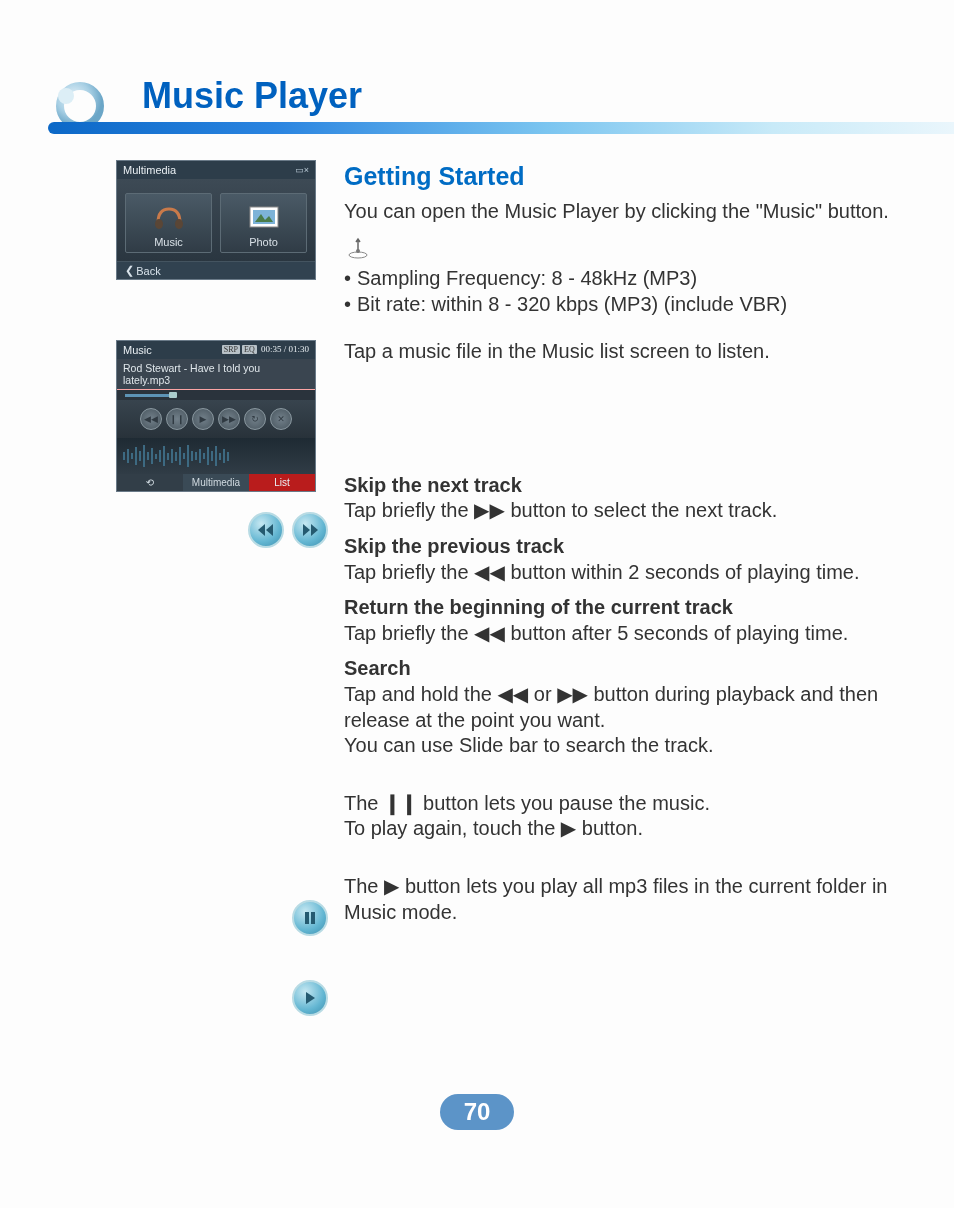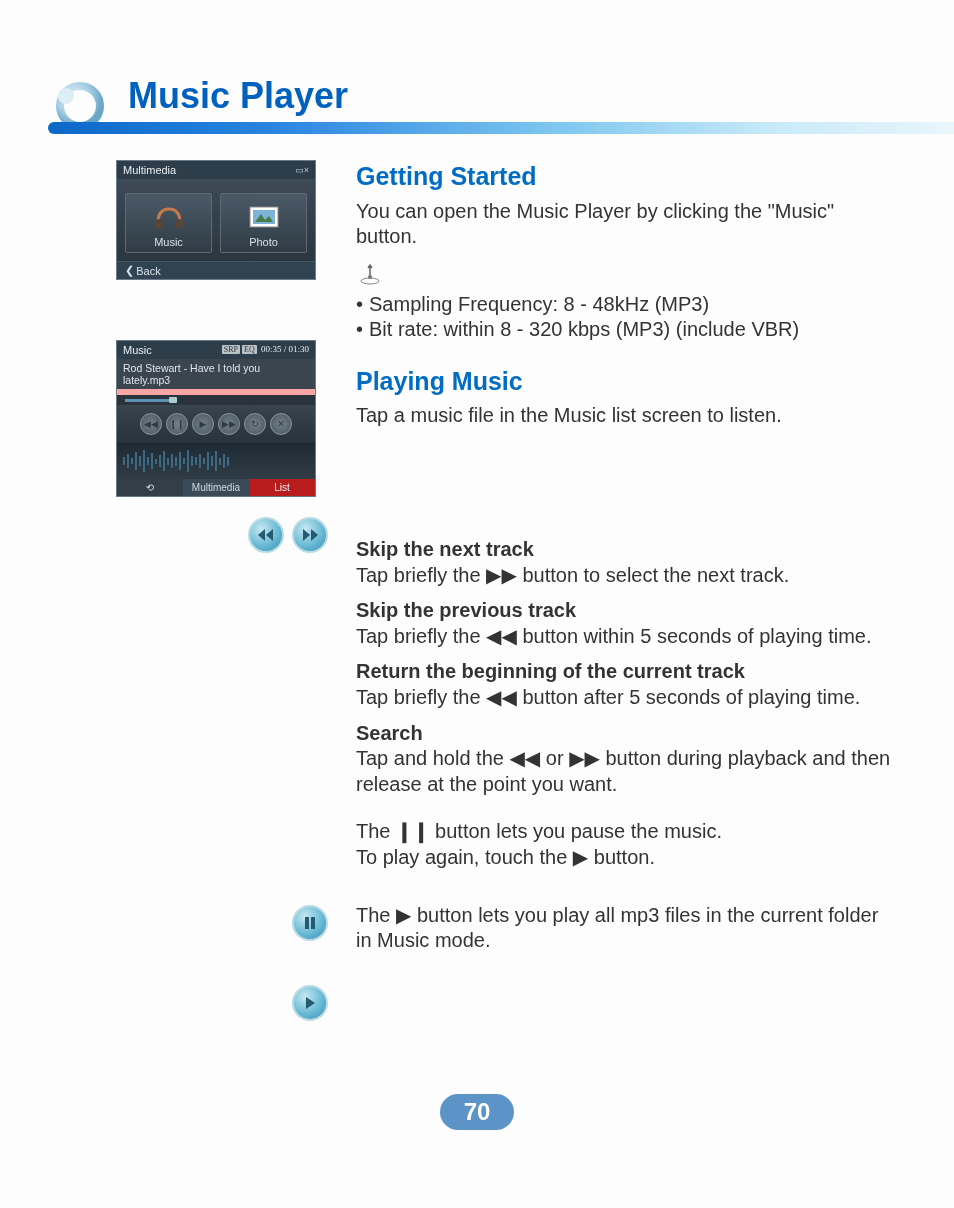--- a/index.html
+++ b/index.html
@@ -19,39 +19,39 @@
 .ring-icon {
   position: absolute;
   left: 56px;
   top: 82px;
   width: 48px;
   height: 48px;
 }
 .ring-icon svg { display:block; }
 .page-title {
   position: absolute;
-  left: 128px;
+  left: 142px;
   top: 75px;
   font-size: 36px;
   font-weight: bold;
   color: #0061bf;
 }
 .gradient-bar {
   position: absolute;
   left: 48px;
   top: 122px;
   right: 0;
   height: 12px;
   background: linear-gradient(to right, #0c68c7 0%, #2a84e0 25%, #7bc5f0 55%, #c8eaf8 80%, #eaf6fc 100%);
   border-radius: 6px 0 0 6px;
 }
 .content {
   display: flex;
   padding: 30px 58px 0 116px;
-  gap: 28px;
+  gap: 16px;
 }
 .left-col {
   width: 212px;
   flex-shrink: 0;
 }
 .right-col {
   flex: 1;
   color: #333;
   font-size: 20px;
   line-height: 1.3;
@@ -98,21 +98,21 @@
   color:#d8e2ea;
   font-size:11px;
   border-top:1px solid #445460;
 }
 .mm-back span { display:inline-flex; align-items:center; gap:2px; }
 
 .player-shot { margin-top: 60px; }
 .player-title { background:#2d3d4a; padding:3px 6px; display:flex; justify-content:space-between; color:#e8eef2;}
 .player-time { font-size:9px;font-family:Liberation Serif, serif; }
 .player-time .badge { background:#b8c2c8; color:#333; padding:0 2px; border-radius:1px; margin-right:2px; font-size:8px;}
-.player-track { background:#3a4550; color:#dfe6ea; font-size:10.5px; padding:3px 6px; border-bottom:6px solid #fca5a5;}
+.player-track { background:#3a4550; color:#dfe6ea; font-size:10.5px; padding:3px 6px; border-bottom:1px solid #fca5a5;}
 .player-slider { background:#2a333c; height:10px; position:relative; }
 .player-slider-fill{ position:absolute; left:8px; top:4px; height:3px; width:46px; background:#5d93b5; }
 .player-slider-knob{ position:absolute; left:52px; top:2px; width:8px; height:6px; background:#acc; border-radius:1px;}
 .player-controls { display:flex; justify-content:center; gap:4px; padding:8px 0; background: linear-gradient(#38444e,#28323a);}
 .ctrl { width:22px; height:22px; border-radius:50%; background:radial-gradient(#72808a,#48555e); border:1px solid #8a98a0; display:flex; align-items:center; justify-content:center; font-size:9px; color:#303a42;}
 .player-wave { height:36px; background: linear-gradient(#1e2a33,#303c46); position:relative; overflow:hidden;}
 .wave-bars { position:absolute; inset:4px 6px; display:flex; gap:2px; align-items:center;}
 .wave-bars span { width:2px; background:#3d6a82; display:block;}
 .player-footer { display:flex; font-size:10px; }
 .pf-cell { flex:1; text-align:center; padding:3px 0; color:#d0dae0;}
@@ -328,45 +328,45 @@
     <div class="bullet text-block">
       <span class="dot sym">•</span>
         <span>Sampling Frequency: 8 - 48kHz (MP3)</span>
     </div>
     <div class="bullet text-block">
       <span class="dot sym">•</span>
         <span>Bit rate: within 8 - 320 kbps (MP3) (include VBR)</span>
     </div>
 
     <div class="spacer-md"></div>
-    <div class="section-heading">Playing Music</div>
     <div class="para text-block">Tap a music file in the Music list screen to listen.</div>
 
     <div style="height:98px"></div>
 
 
     <div class="text-block bold">Skip the next track</div>
     <div class="para text-block">
       <span>Tap briefly the </span><span class="sym">▶▶</span><span> button to select the next track.</span>
     </div>
 
     <div class="text-block bold">Skip the previous track</div>
     <div class="para text-block">
-      <span>Tap briefly the </span><span class="sym">◀◀</span><span> button within 5 seconds of playing time.</span>
+      <span>Tap briefly the </span><span class="sym">◀◀</span><span> button within 2 seconds of playing time.</span>
     </div>
 
     <div class="text-block bold">Return the beginning of the current track</div>
     <div class="para text-block">
       <span>Tap briefly the </span><span class="sym">◀◀</span><span> button after 5 seconds of playing time.</span>
     </div>
 
     <div class="text-block bold">Search</div>
     <div class="text-block">
       <span>Tap and hold the </span><span class="sym">◀◀</span><span> or </span><span class="sym">▶▶</span><span> button during playback and then release at the point you want.</span>
     </div>
+    <div class="para text-block">You can use Slide bar to search the track.</div>
 
     <div class="spacer-md"></div>
     <div class="text-block">
       <span>The </span><span class="bold sym">❙❙</span><span> button lets you pause the music.</span>
     </div>
     <div class="para text-block">
       <span>To play again, touch the </span><span class="sym">▶</span><span> button.</span>
     </div>
 
     <div class="spacer-md"></div>

